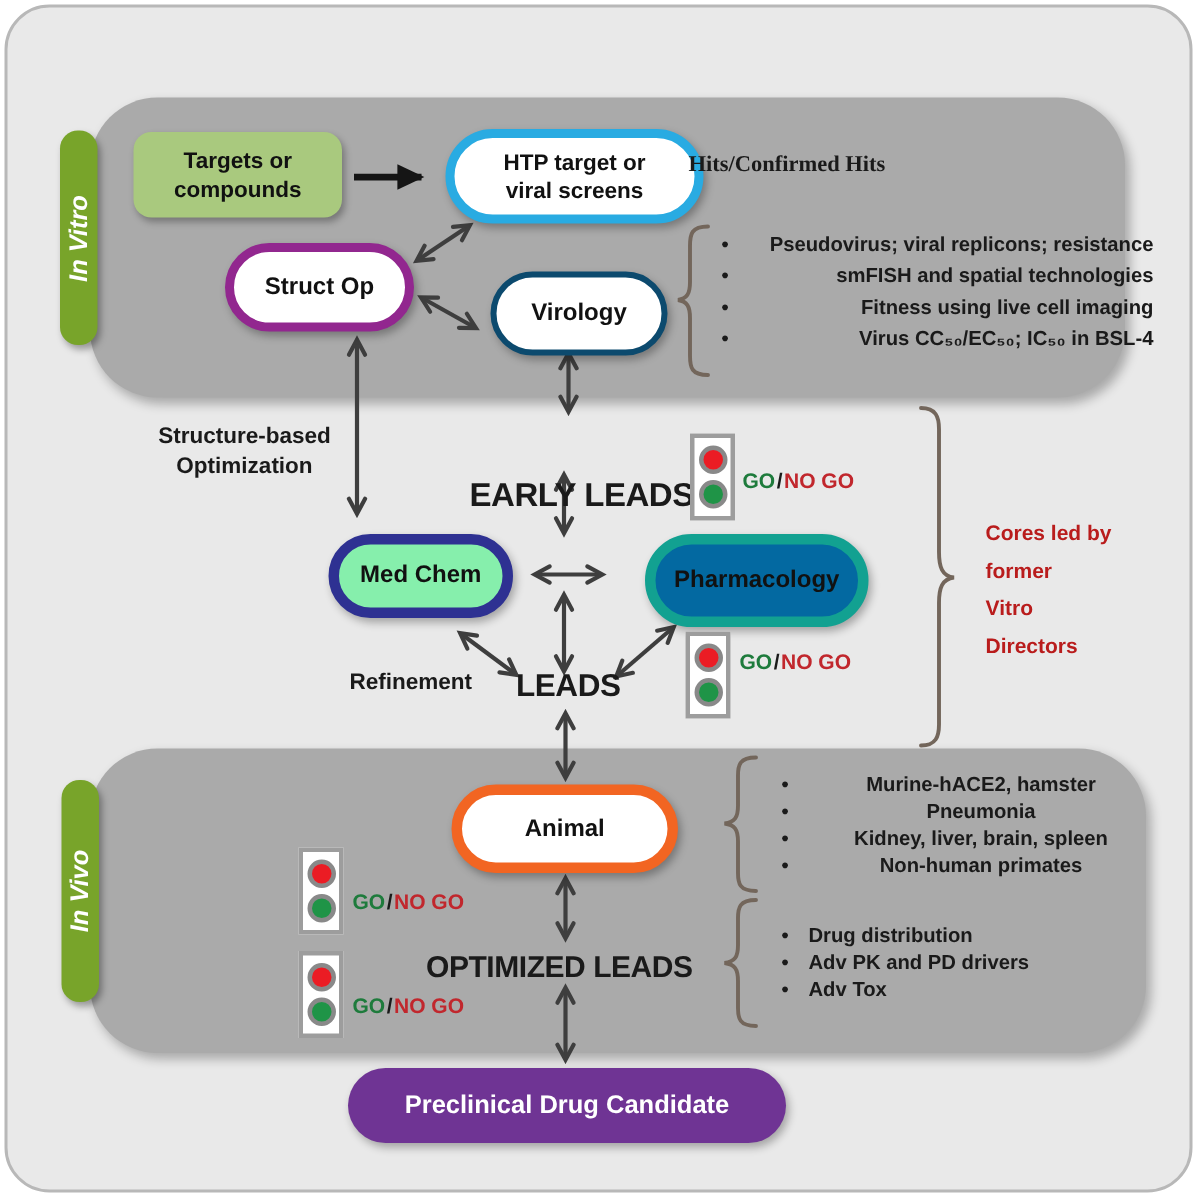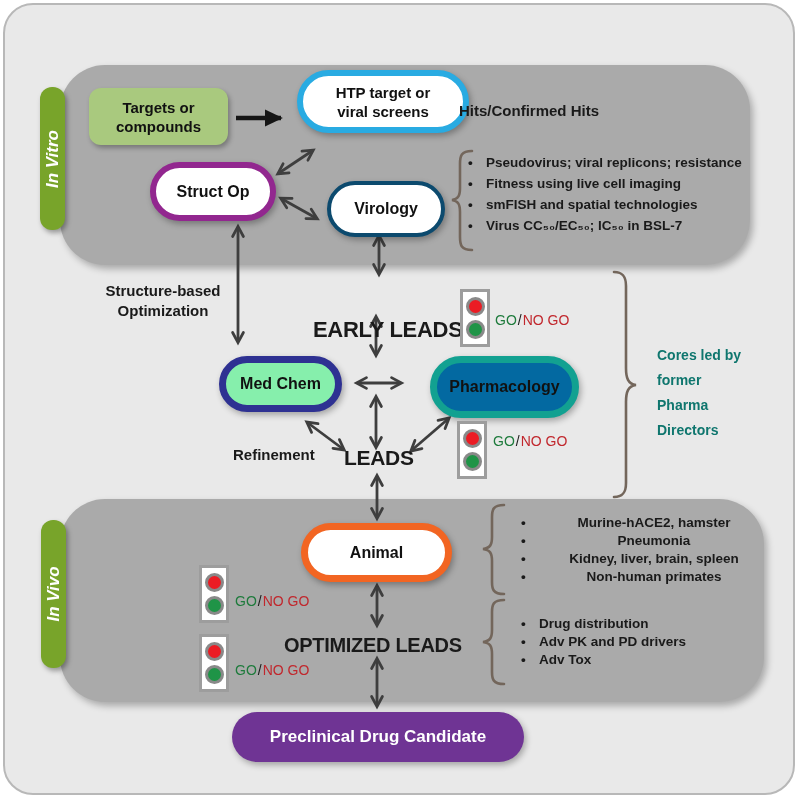--- a/index.html
+++ b/index.html
@@ -13,50 +13,50 @@
        display:flex;align-items:center;justify-content:center;}
   .tab.vitro{left:35px;top:82px;width:25px;height:143px;}
   .tab.vivo{left:36px;top:515px;width:25px;height:148px;}
   .tab span{transform:rotate(-90deg);white-space:nowrap;color:#fff;font-weight:bold;font-style:italic;font-size:17px;}
   svg.overlay{position:absolute;left:0;top:0;width:797px;height:797px;pointer-events:none;}
   .node{position:absolute;display:flex;align-items:center;justify-content:center;text-align:center;
         font-weight:bold;color:#111;}
   .box{background:#a9c97e;border-radius:12px;box-shadow:2px 3px 5px rgba(0,0,0,.3);}
   .pill{background:#fff;border-radius:999px;box-shadow:2px 3px 6px rgba(0,0,0,.3);box-sizing:border-box;}
   .pre{white-space:pre-line;line-height:19px;font-size:15px;}
-  .pill.htp{left:292px;top:65px;width:172px;height:63px;border:6px solid #29abe2;text-align:center;}
+  .pill.htp{left:292px;top:81px;width:172px;height:63px;border:6px solid #29abe2;text-align:center;}
   .pill.struct{left:145px;top:157px;width:126px;height:59px;border:6px solid #92278f;font-size:16px;}
   .pill.viro{left:322px;top:176px;width:118px;height:56px;border:4px solid #0c4a6e;font-size:16px;}
   .pill.med{left:214px;top:351px;width:123px;height:56px;border:7px solid #2e3192;background:#86efac;font-size:16px;}
   .pill.pharm{left:425px;top:351px;width:149px;height:62px;border:7px solid #12a191;background:#0369a1;font-size:16px;}
   .pill.animal{left:296px;top:518px;width:151px;height:59px;border:7px solid #f26522;font-size:16px;}
   .pill.preclin{left:227px;top:707px;width:292px;height:50px;background:#6f3494;color:#fff;font-size:17px;}
   .box.targets{left:84px;top:83px;width:139px;height:57px;}
   .stage{position:absolute;font-weight:bold;color:#1a1a1a;white-space:nowrap;letter-spacing:-0.3px;}
   .stage.early{left:308px;top:275px;font-size:22px;margin-top:37px;}
   .stage.leads{left:339px;top:441px;font-size:21px;}
   .stage.opt{left:279px;top:629px;font-size:20px;}
   .note{position:absolute;font-weight:bold;color:#1a1a1a;}
   .note.sbo{left:93px;top:276px;width:130px;text-align:center;font-size:15px;line-height:20px;white-space:pre-line;}
   .note.refine{left:228px;top:441px;font-size:15px;}
-  .note.hits{left:454px;top:97px;font-size:15px;}
-  .cores{position:absolute;left:652px;top:338px;font-weight:bold;font-size:14px;line-height:25px;color:#0f766e;}
+  .note.hits{left:454px;top:97px;font-size:15px;font-family:Liberation Serif, serif;}
+  .cores{position:absolute;left:652px;top:338px;font-weight:bold;font-size:14px;line-height:25px;color:#b91c1c;}
   ul.bullets{position:absolute;margin:0;padding:0;list-style:none;font-weight:bold;font-size:13.5px;color:#1a1a1a;}
   ul.bullets li{position:relative;padding-left:20px;}
   ul.bullets li::before{content:"\2022";position:absolute;left:2px;}
-  ul.b1{left:461px;top:147px;line-height:21px;width:290px;}
+  ul.b1{left:474px;top:147px;line-height:21px;width:290px;text-align:right;}
   ul.b2{left:514px;top:509px;line-height:18px;width:250px;text-align:center;}
   ul.b3{left:514px;top:610px;line-height:18px;width:250px;}
   .tl{position:absolute;width:30px;height:58px;background:#fff;border:3px solid #9d9d9d;box-sizing:border-box;
       display:flex;flex-direction:column;align-items:center;justify-content:space-evenly;}
   .lamp{width:13px;height:13px;border-radius:50%;border:3px solid #898989;}
   .lamp.red{background:#eb1c24;}
   .lamp.green{background:#1f9447;}
   .tl1{left:455px;top:284px;} .tl2{left:452px;top:416px;} .tl3{left:194px;top:560px;} .tl4{left:194px;top:629px;}
-  .gonogo{position:absolute;font-weight:normal;font-size:14px;white-space:nowrap;}
+  .gonogo{position:absolute;font-weight:bold;font-size:14px;white-space:nowrap;}
   .gonogo .go{color:#1e7b3c;} .gonogo .slash{color:#1a1a1a;padding:0 1px;} .gonogo .nogo{color:#c1272d;}
   .g1{left:490px;top:307px;} .g2{left:488px;top:428px;} .g3{left:230px;top:588px;} .g4{left:230px;top:657px;}
 </style>
 </head>
 <body>
 
 <div class="canvas">
 
   <div class="panel top"></div>
   <div class="panel bot"></div>
@@ -103,44 +103,44 @@
   <div class="node box targets pre">Targets or
 compounds</div>
   <div class="node pill htp pre">HTP target or
 viral screens</div>
   <div class="note hits">Hits/Confirmed Hits</div>
   <div class="node pill struct">Struct Op</div>
   <div class="node pill viro">Virology</div>
 
   <ul class="bullets b1">
     <li>Pseudovirus; viral replicons; resistance</li>
+    <li>smFISH and spatial technologies</li>
     <li>Fitness using live cell imaging</li>
-    <li>smFISH and spatial technologies</li>
-    <li>Virus CC₅₀/EC₅₀; IC₅₀ in BSL-7</li>
+    <li>Virus CC₅₀/EC₅₀; IC₅₀ in BSL-4</li>
   </ul>
 
   <div class="note sbo">Structure-based
 Optimization</div>
   <div class="stage early">EARLY LEADS</div>
 
   <div class="tl tl1">
     <span class="lamp red"></span>
     <span class="lamp green"></span>
   </div>
   <div class="gonogo g1">
     <span class="go">GO</span><span class="slash">/</span><span class="nogo">NO GO</span>
   </div>
 
   <div class="node pill med">Med Chem</div>
   <div class="node pill pharm">Pharmacology</div>
 
   <div class="cores">
     <div>Cores led by</div>
     <div>former</div>
-    <div>Pharma</div>
+    <div>Vitro</div>
     <div>Directors</div>
   </div>
 
   <div class="note refine">Refinement</div>
   <div class="stage leads">LEADS</div>
 
   <div class="tl tl2">
     <span class="lamp red"></span>
     <span class="lamp green"></span>
   </div>

